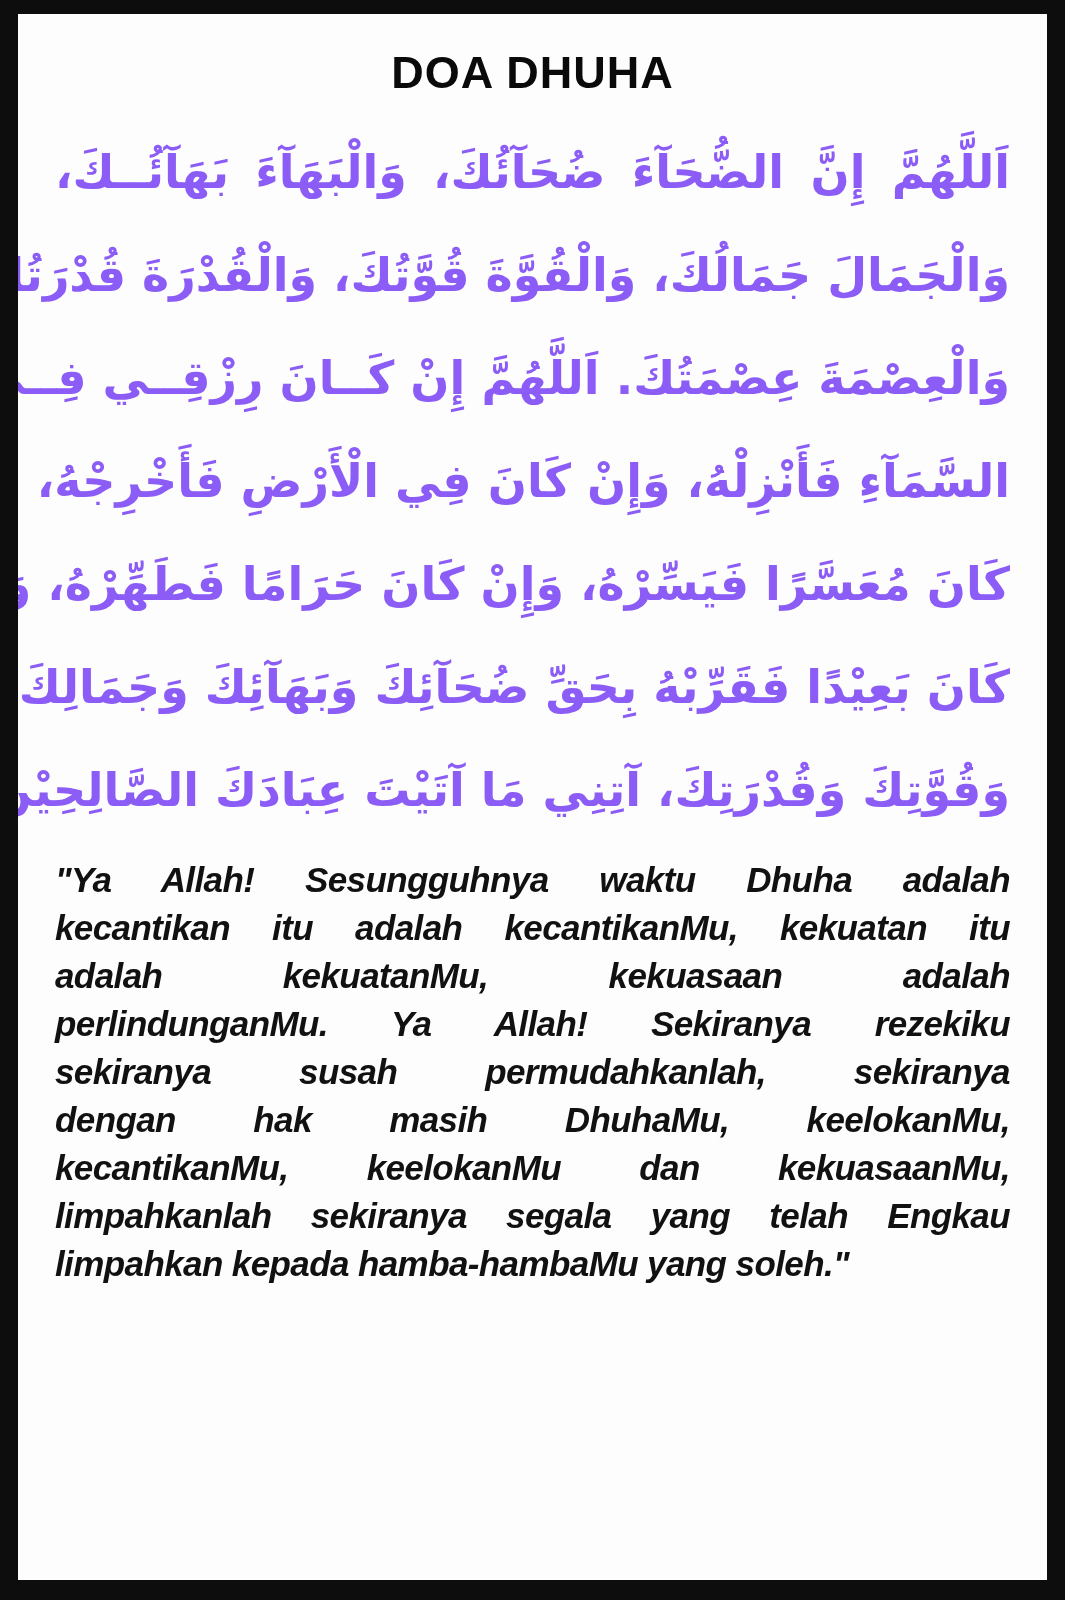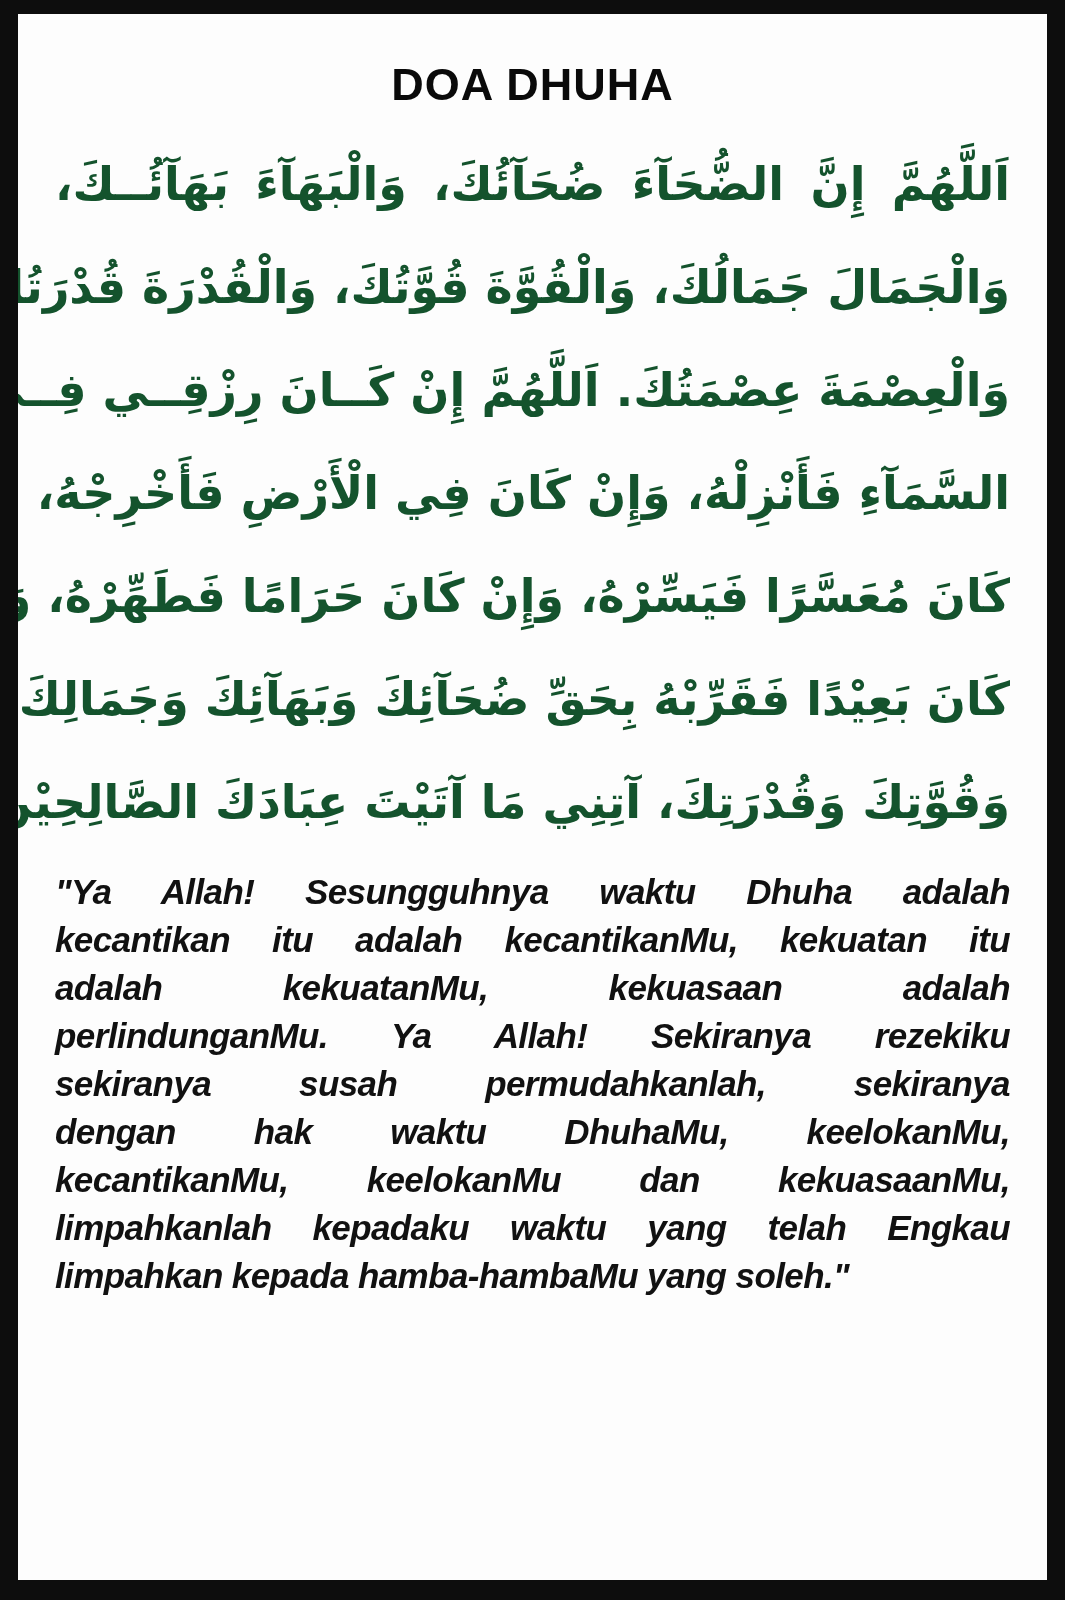--- a/index.html
+++ b/index.html
@@ -15,42 +15,42 @@
     -webkit-font-smoothing: antialiased;
   }
   .paper {
     position: absolute;
     left: 18px;
     top: 14px;
     width: 1029px;   
     height: 1566px;  
     background: #fdfdfd;
     box-sizing: border-box;
-    padding: 12px 37px;
+    padding: 0 37px;
     overflow: hidden;
   }
   .title {
     margin-top: 36px;
     text-align: center;
     font-family: "Liberation Sans", sans-serif;
     font-weight: 700;
     font-size: 45px;
     letter-spacing: 1px;
     color: #0a0a0a;
     line-height: 1;
   }
   .arabic-block {
     margin-top: 26px;
     direction: rtl;
   }
   .arabic-line {
     font-family: "DejaVu Sans", sans-serif;
     font-weight: 700;
     font-size: 46px;
-    color: #14532d;
+    color: #8b5cf6;
     line-height: 103px;
     height: 103px;
     direction: rtl;
     text-align: justify;
     text-align-last: justify;
     text-justify: inter-word;
     white-space: nowrap;
     overflow: visible;
   }
   .translation-block {
@@ -91,19 +91,19 @@
     <div class="arabic-line">كَانَ بَعِيْدًا فَقَرِّبْهُ بِحَقِّ ضُحَآئِكَ وَبَهَآئِكَ وَجَمَالِكَ</div>
     <div class="arabic-line">وَقُوَّتِكَ وَقُدْرَتِكَ، آتِنِي مَا آتَيْتَ عِبَادَكَ الصَّالِحِيْنَ.</div>
   </div>
 
   <div class="translation-block" lang="ms">
     <div class="translation-line">"Ya Allah! Sesungguhnya waktu Dhuha adalah</div>
     <div class="translation-line">kecantikan itu adalah kecantikanMu, kekuatan itu</div>
     <div class="translation-line">adalah kekuatanMu, kekuasaan adalah</div>
     <div class="translation-line">perlindunganMu. Ya Allah! Sekiranya rezekiku</div>
     <div class="translation-line">sekiranya susah permudahkanlah, sekiranya</div>
-    <div class="translation-line">dengan hak waktu DhuhaMu, keelokanMu,</div>
+    <div class="translation-line">dengan hak masih DhuhaMu, keelokanMu,</div>
     <div class="translation-line">kecantikanMu, keelokanMu dan kekuasaanMu,</div>
-    <div class="translation-line">limpahkanlah kepadaku waktu yang telah Engkau</div>
+    <div class="translation-line">limpahkanlah sekiranya segala yang telah Engkau</div>
     <div class="translation-line last">limpahkan kepada hamba-hambaMu yang soleh."</div>
   </div>
 
 </div>
 
 </body></html>

